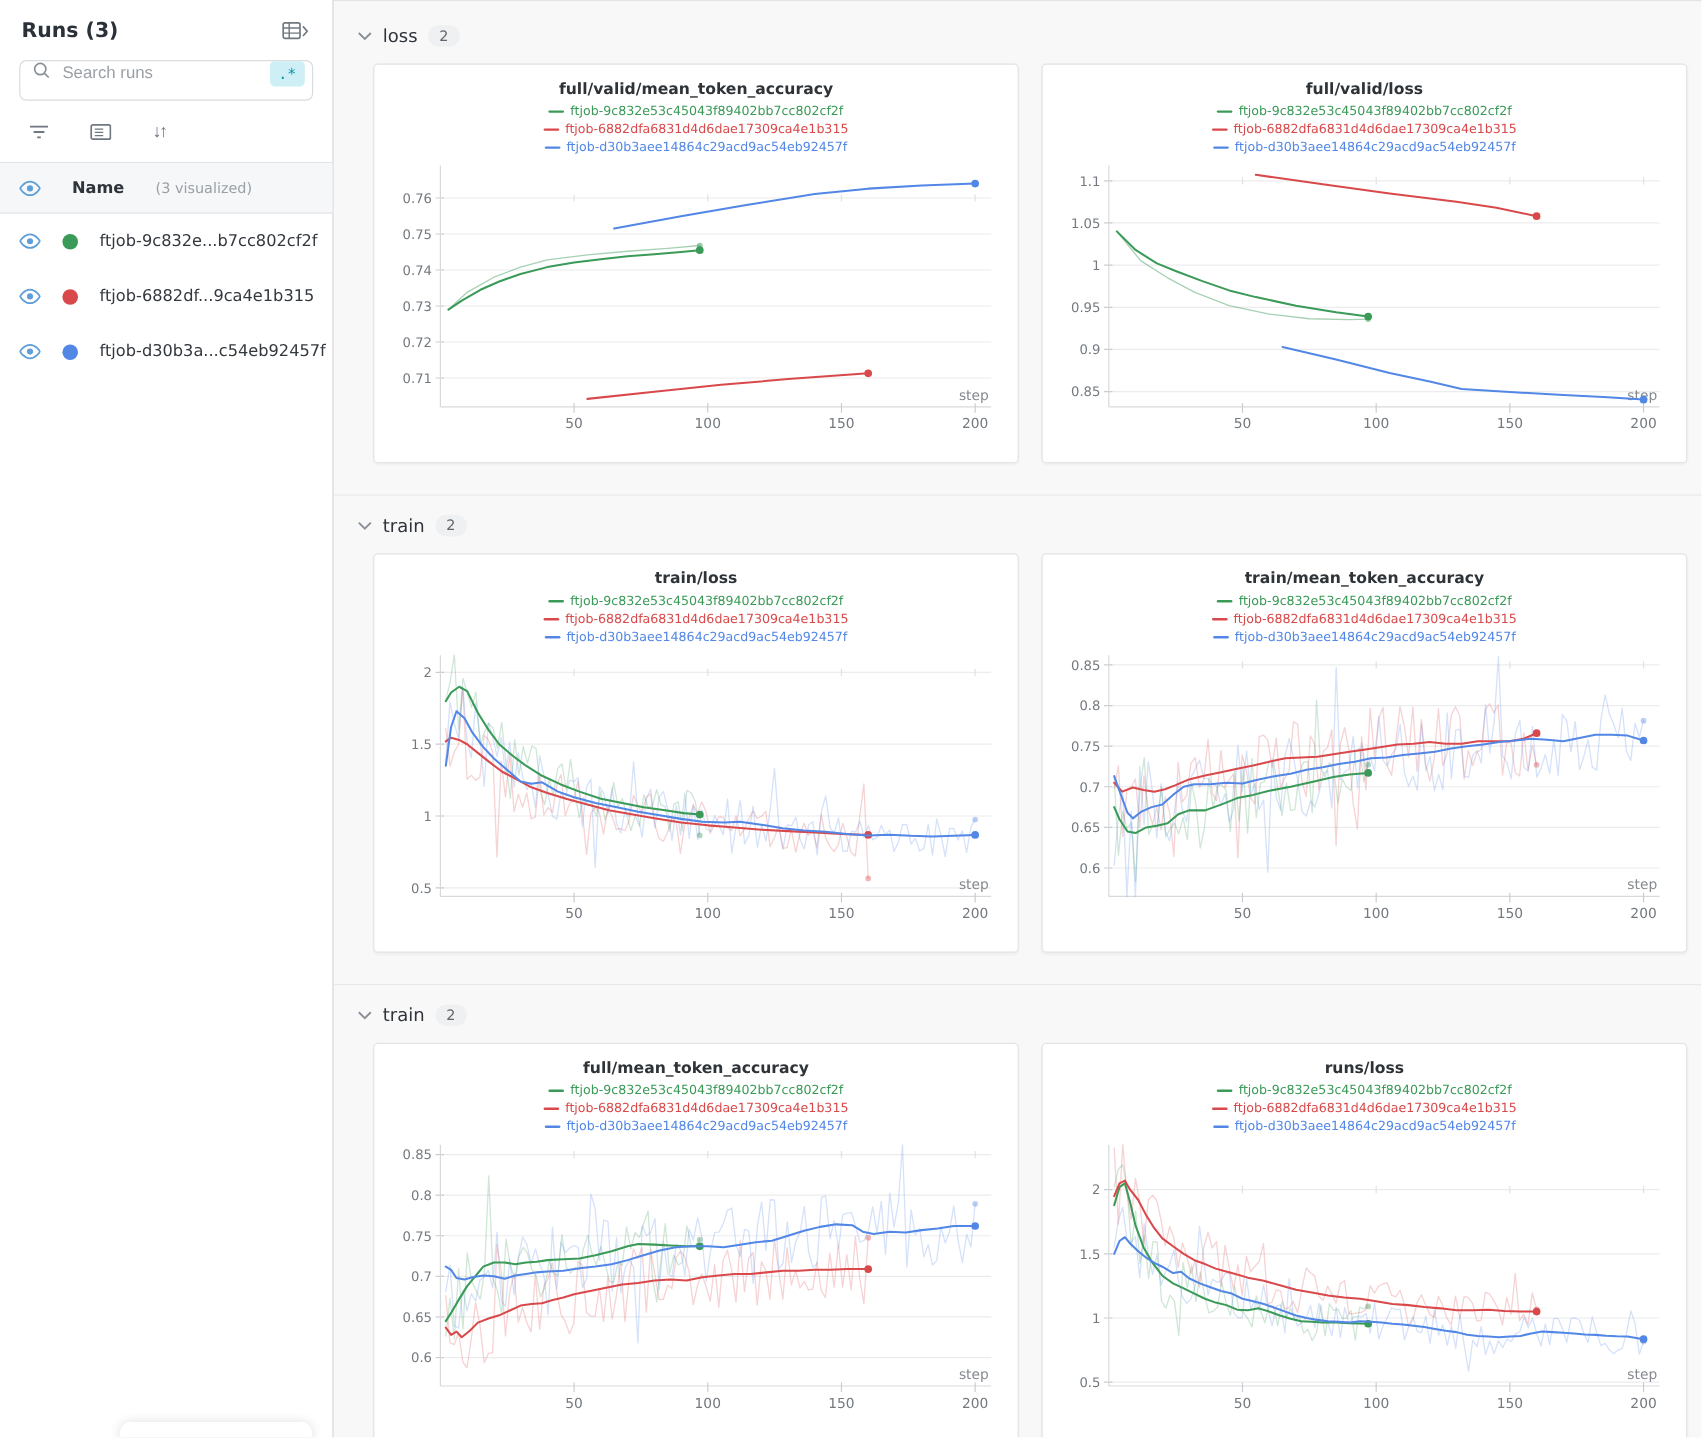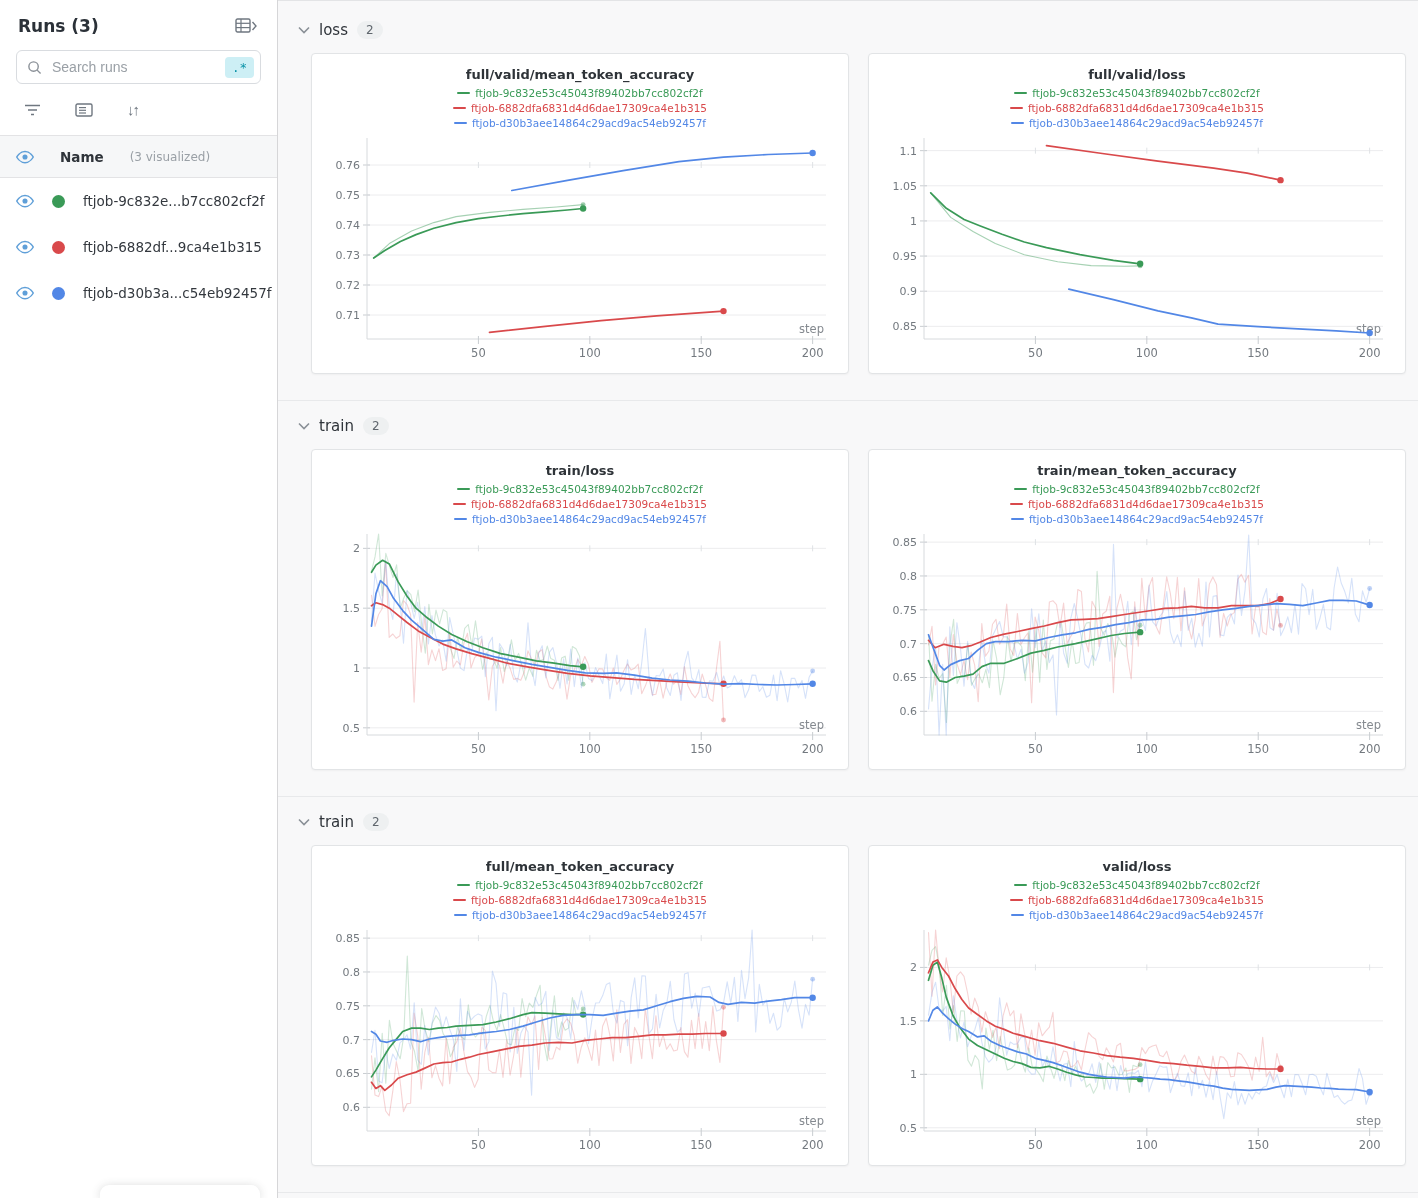--- a/index.html
+++ b/index.html
@@ -5,21 +5,21 @@
   html,body{margin:0;padding:0;width:1418px;height:1198px;overflow:hidden;
     font-family:"DejaVu Sans","Liberation Sans",sans-serif;background:#fff;}
   *{box-sizing:border-box;}
   .app{display:flex;width:1418px;height:1198px;}
 
   
   .sidebar{width:278px;min-width:278px;background:#fff;border-right:1px solid #d6d6d8;position:relative;}
   .sb-header{display:flex;justify-content:space-between;align-items:center;padding:16px 18px 14px 18px;font-weight:bold;}
   .sb-title{font-size:17px;color:#2b3138;}
   .icon-btn{background:none;border:none;padding:2px;cursor:pointer;display:flex;align-items:center;color:#6f7780;}
-  .sb-search{margin:0 16px;display:flex;align-items:center;border:1px solid #d9dce0;border-radius:6px;height:34px;padding:0 6px 0 10px;gap:8px;background:#fff;}
+  .sb-search{margin:0 16px;display:flex;align-items:flex-start;border:1px solid #d9dce0;border-radius:6px;height:34px;padding:0 6px 0 10px;gap:8px;background:#fff;}
   .sb-search input{border:none;outline:none;flex:1;font-size:14px;color:#333;min-width:0;background:transparent;}
   .sb-search input::placeholder{color:#9aa0a6;}
   .regex-btn{background:#cdeff5;color:#0b93a8;border:none;border-radius:4px;font-size:12.5px;padding:3px 7px;font-family:"DejaVu Sans Mono","Liberation Mono",monospace;cursor:pointer;}
   .sb-tools{display:flex;gap:30px;padding:15px 22px;border-bottom:1px solid #e3e3e5;}
   .sort-glyph{font-size:15px;color:#6f7780;letter-spacing:-2px;}
   .name-row{display:flex;align-items:center;gap:26px;padding:0 16px;height:42px;background:#f6f7f8;border-bottom:1px solid #e3e3e5;}
   .name-label{font-size:13.5px;font-weight:bold;color:#2f343a;}
   .name-sub{font-size:12px;color:#9aa0a6;}
   .run-row{display:flex;align-items:center;gap:18px;padding:0 16px;height:46px;cursor:pointer;}
   .run-dot{width:13px;height:13px;border-radius:50%;flex:none;}
@@ -33,21 +33,21 @@
   .panel-search input{border:none;outline:none;flex:1;font-size:14.5px;color:#333;background:transparent;}
   .panel-search input::placeholder{color:#a0a6ad;}
   .caret{width:1.5px;height:19px;background:#1b1f23;animation:blink 1.1s steps(1) infinite;}
   @keyframes blink{50%{opacity:0;}}
   .content{flex:1;background:#f8f8f9;border-top:1px solid #e3e4e6;overflow:hidden;padding-top:4px;}
   .section{border-bottom:1px solid #e8e9eb;}
   .section-header{display:flex;align-items:center;gap:9px;padding:16px 0 12px 20px;cursor:pointer;}
   .section-label{font-size:15px;color:#2f343a;}
   .count-badge{background:#eef0f1;border-radius:11px;padding:2px 9px;font-size:12px;color:#5f666d;}
   .panels{display:flex;gap:19px;padding:2px 0 26px 33px;}
-  .panel{width:538px;background:#fff;border:1px solid #e2e4e6;border-radius:4px;box-shadow:0 1px 2px rgba(0,0,0,.04);padding:10px 13px 0;cursor:pointer;}
+  .panel{width:538px;background:#fff;border:1px solid #e2e4e6;border-radius:4px;box-shadow:0 1px 2px rgba(0,0,0,.04);padding:10px 13px 12px;cursor:pointer;}
   .chart-title{text-align:center;font-size:13px;font-weight:bold;color:#2e3338;margin:3px 0 4px;}
   .legend{display:flex;flex-wrap:wrap;justify-content:center;align-items:center;column-gap:16px;row-gap:1px;line-height:14px;margin-bottom:1px;}
   .legend-item{display:flex;align-items:center;gap:5px;font-size:10.5px;white-space:nowrap;}
   .legend-swatch{width:13px;height:2.6px;border-radius:2px;flex:none;}
   svg text{font-family:"DejaVu Sans","Liberation Sans",sans-serif;}
 </style>
 </head>
 <body>
 
 <div class="app">
@@ -453,21 +453,21 @@
                 <circle cx="398.50485436893206" cy="84.37413295106303" r="2.4" fill="#d9494b" opacity="0.39"></circle>
                 <path d="M46.5,129.4L50.0,107.2L53.6,157.9L57.1,159.8L60.7,127.8L64.2,145.5L67.8,131.0L71.4,137.2L74.9,119.8L78.5,116.7L82.0,111.7L85.6,126.1L89.2,79.7L92.7,137.0L96.3,141.3L99.8,102.6L103.4,132.0L106.9,100.8L110.5,84.0L114.1,90.2L117.6,105.9L121.2,93.7L124.7,106.1L128.3,116.2L131.8,148.5L135.4,75.7L139.0,127.3L142.5,88.2L146.1,96.9L149.6,93.1L153.2,90.9L156.8,92.4L160.3,126.0L163.9,118.4L167.4,48.1L171.0,60.1L174.5,103.3L178.1,69.8L181.7,71.1L185.2,129.0L188.8,84.4L192.3,130.4L195.9,110.1L199.4,103.0L203.0,109.0L206.6,172.1L210.1,74.3L213.7,82.6L217.2,80.0L220.8,68.3L224.3,127.7L227.9,87.2L231.5,114.7L235.0,116.8L238.6,89.7L242.1,94.5L245.7,115.7L249.3,77.3L252.8,86.4L256.4,67.9L259.9,84.0L263.5,120.7L267.0,96.0L270.6,80.0L274.2,79.7L277.7,72.6L281.3,61.6L284.8,59.8L288.4,90.3L291.9,100.1L295.5,77.4L299.1,79.0L302.6,122.6L306.2,74.4L309.7,54.8L313.3,95.0L316.9,52.8L320.4,53.0L324.0,110.5L327.5,105.9L331.1,71.4L334.6,105.0L338.2,87.5L341.8,79.9L345.3,58.3L348.9,96.5L352.4,109.2L356.0,106.0L359.5,50.9L363.1,49.7L366.7,85.1L370.2,70.1L373.8,93.4L377.3,65.0L380.9,64.2L384.5,63.4L388.0,74.8L391.6,88.0L395.1,86.7L398.7,78.9L402.2,58.8L405.8,80.4L409.4,54.2L412.9,98.4L416.5,47.3L420.0,75.6L423.6,55.1L427.1,7.0L430.7,109.0L434.3,61.3L437.8,82.1L441.4,77.0L444.9,100.3L448.5,90.3L452.1,107.2L455.6,103.5L459.2,75.2L462.7,88.9L466.3,79.1L469.8,58.0L473.4,86.3L477.0,105.2L480.5,81.4L484.1,92.1L487.6,56.1" fill="none" stroke="#5287e6" stroke-width="1.1" stroke-linejoin="round" stroke-linecap="round" opacity="0.24"></path>
                 <circle cx="487.63106796116506" cy="56.13154116181291" r="2.4" fill="#5287e6" opacity="0.39"></circle>
                 <path d="M46.5,153.9L50.9,147.1L57.6,135.6L64.3,124.8L71.0,116.6L77.7,108.5L86.6,105.1L95.5,105.1L104.4,106.5L113.3,105.1L122.2,104.5L131.1,103.1L144.5,102.4L157.9,101.7L171.2,99.0L184.6,95.7L198.0,91.6L206.9,89.6L220.3,90.2L233.6,90.9L247.0,91.6L258.1,91.6" fill="none" stroke="#3a9a57" stroke-width="1.7" stroke-linejoin="round" stroke-linecap="round" opacity="1"></path>
                 <circle cx="258.13106796116506" cy="91.59595959595958" r="3.2" fill="#3a9a57"></circle>
                 <path d="M46.5,159.3L50.9,165.4L55.4,162.7L59.8,167.4L66.5,162.0L73.2,155.2L82.1,151.8L91.0,149.1L99.9,145.1L108.8,141.0L117.8,139.6L126.7,139.0L135.6,136.3L144.5,134.2L153.4,131.5L166.8,128.8L180.1,126.1L193.5,123.4L206.9,122.1L220.3,120.0L233.6,119.3L247.0,120.0L260.4,117.3L273.7,116.0L287.1,114.6L300.5,114.6L313.8,113.3L327.2,111.9L340.6,111.9L353.9,111.2L367.3,111.2L380.7,110.5L398.5,110.5" fill="none" stroke="#d9494b" stroke-width="1.7" stroke-linejoin="round" stroke-linecap="round" opacity="1"></path>
                 <circle cx="398.50485436893206" cy="110.54545454545455" r="3.2" fill="#d9494b"></circle>
                 <path d="M46.5,108.5L50.9,111.2L55.4,118.0L62.1,119.3L68.7,117.3L77.7,116.0L86.6,116.6L95.5,118.7L104.4,116.0L113.3,114.6L122.2,113.3L131.1,112.6L144.5,111.9L157.9,109.9L171.2,108.5L184.6,106.5L198.0,103.1L211.3,99.0L224.7,95.0L238.1,92.3L251.4,91.6L264.8,91.6L278.2,92.3L291.6,90.2L304.9,88.2L318.3,86.9L331.7,82.8L345.0,78.7L358.4,75.4L371.8,73.3L385.1,74.0L394.0,79.4L403.0,81.4L416.3,79.4L429.7,80.1L443.1,78.1L456.4,76.7L469.8,74.7L487.6,74.7" fill="none" stroke="#5287e6" stroke-width="1.7" stroke-linejoin="round" stroke-linecap="round" opacity="1"></path>
                 <circle cx="487.63106796116506" cy="74.67676767676765" r="3.2" fill="#5287e6"></circle>
               </svg></div>
-            <div class="panel"><div class="chart-title">valid/loss</div><div class="legend">
+            <div class="panel"><div class="chart-title">runs/loss</div><div class="legend">
                 <div class="legend-item">
                   <span class="legend-swatch" style="background: rgb(58, 154, 87);"></span>
                   <span style="color: rgb(58, 154, 87);">ftjob-9c832e53c45043f89402bb7cc802cf2f</span>
                 </div>
                 <div class="legend-item">
                   <span class="legend-swatch" style="background: rgb(217, 73, 75);"></span>
                   <span style="color: rgb(217, 73, 75);">ftjob-6882dfa6831d4d6dae17309ca4e1b315</span>
                 </div>
                 <div class="legend-item">
                   <span class="legend-swatch" style="background: rgb(82, 135, 230);"></span>

